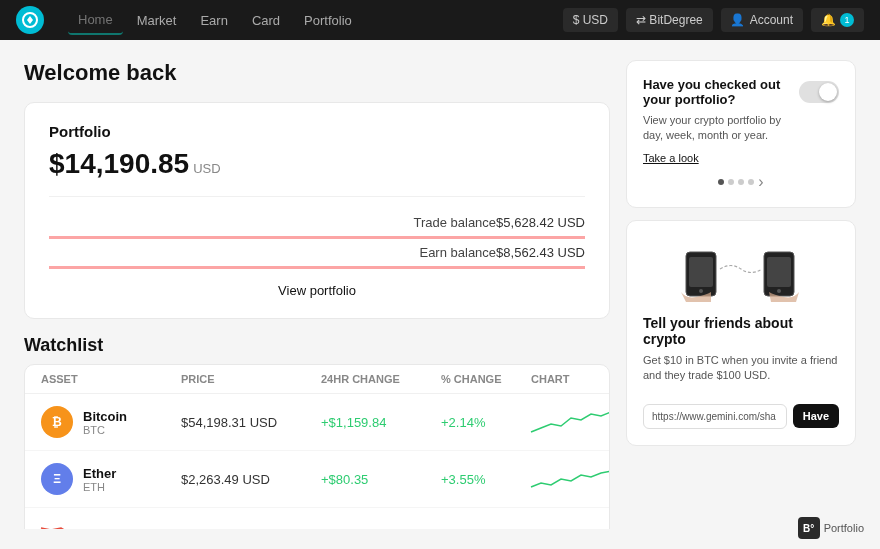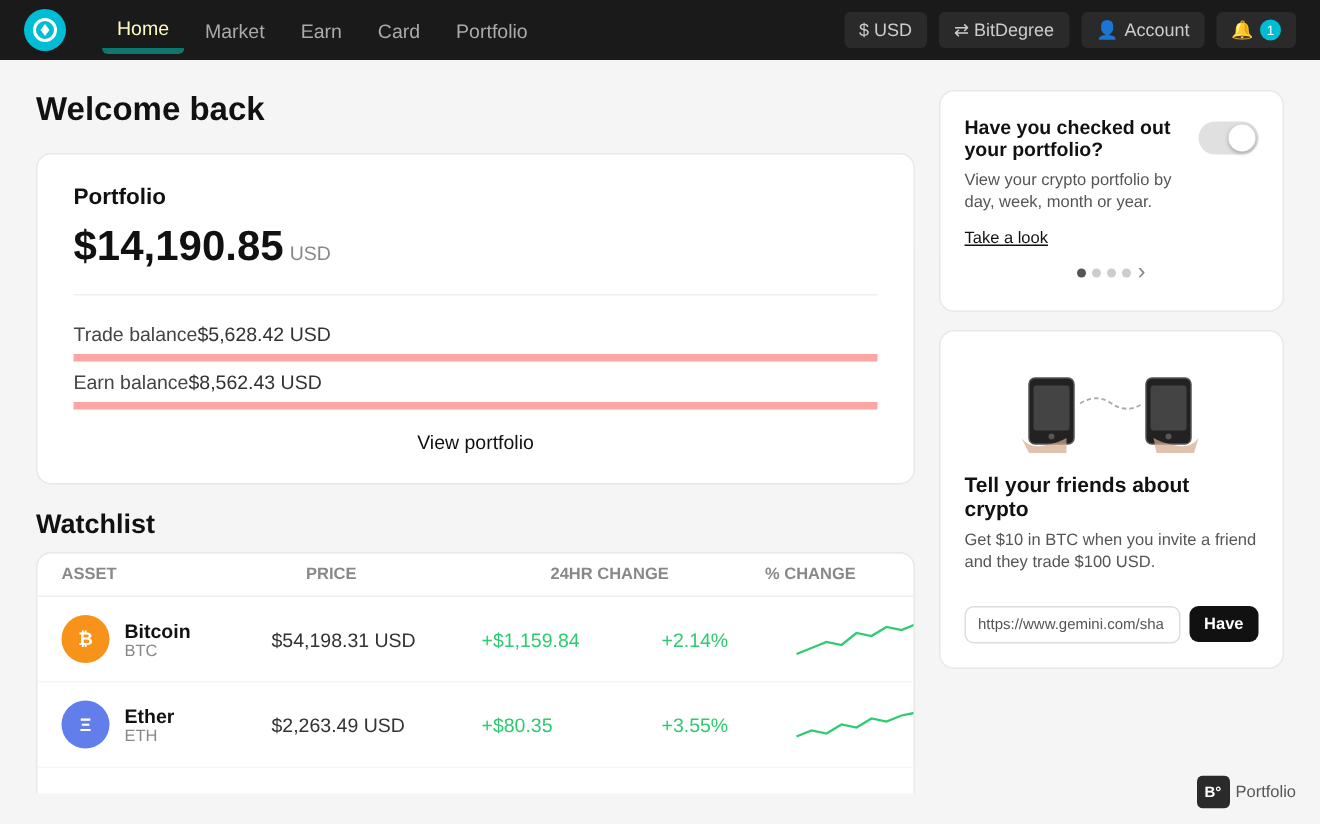--- a/index.html
+++ b/index.html
@@ -42,22 +42,22 @@
     }
     .nav-link {
       color: #aaa;
       text-decoration: none;
       padding: 6px 10px;
       font-size: 13px;
       border-radius: 4px;
       cursor: pointer;
     }
     .nav-link.active {
-      color: #fef9c3;
-      border-bottom: 4px solid #0f766e;
+      color: #737373;
+      border-bottom: 2px solid #0f766e;
     }
     .nav-right {
       display: flex;
       align-items: center;
       gap: 8px;
     }
     .nav-btn {
       background: #2a2a2a;
       color: #ccc;
       border: none;
@@ -123,23 +123,23 @@
       color: #888;
       margin-left: 4px;
     }
     .balance-rows {
       margin-top: 16px;
       border-top: 1px solid #f0f0f0;
       padding-top: 12px;
     }
     .balance-row {
       display: flex;
-      justify-content: flex-start;
+      justify-content: flex-end;
       padding: 6px 0;
-      border-bottom: 5px solid #fca5a5;
+      border-bottom: 3px solid #fca5a5;
       font-size: 13px;
       color: #444;
     }
     .balance-row .amount {
       color: #333;
       font-weight: 500;
     }
     .view-portfolio {
       text-align: center;
       margin-top: 14px;
@@ -166,21 +166,20 @@
     }
     .table-header {
       display: grid;
       grid-template-columns: 140px 140px 120px 90px 100px auto;
       padding: 8px 16px;
       border-bottom: 1px solid #f0f0f0;
       font-size: 11px;
       color: #888;
       font-weight: 600;
       text-transform: uppercase;
-      gap: 23px;
     }
     .table-row {
       display: grid;
       grid-template-columns: 140px 140px 120px 90px 100px auto;
       padding: 10px 16px;
       align-items: center;
       border-bottom: 1px solid #f5f5f5;
     }
     .table-row:last-child { border-bottom: none; }
     .asset-cell {

